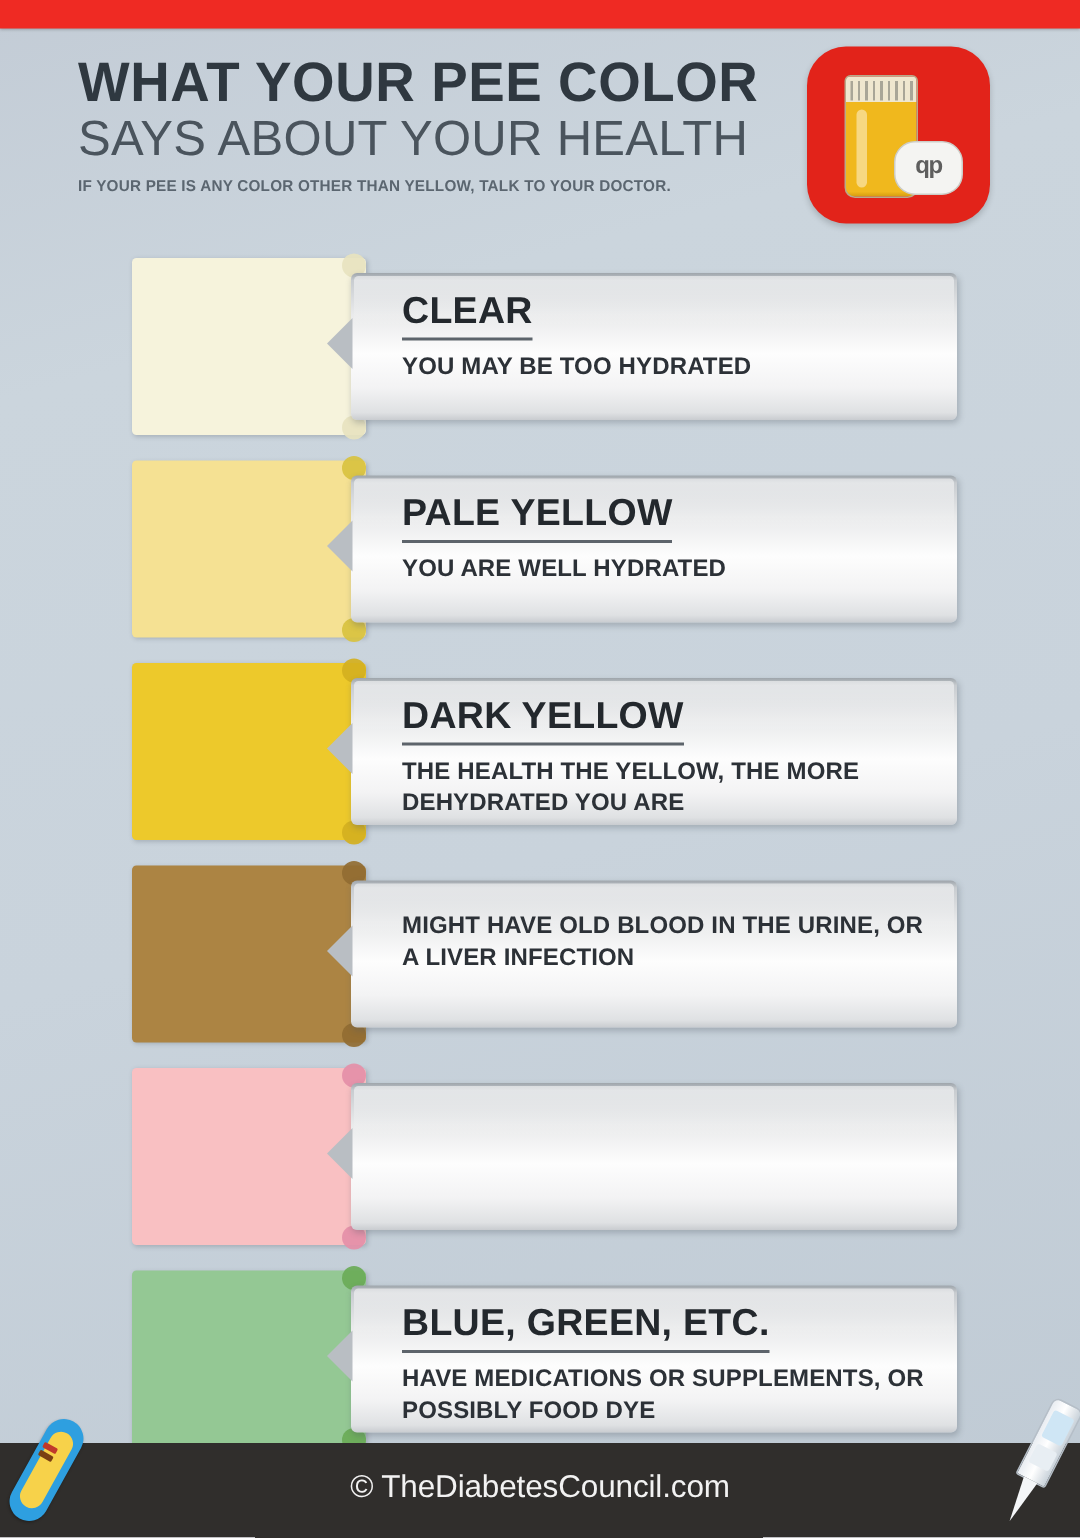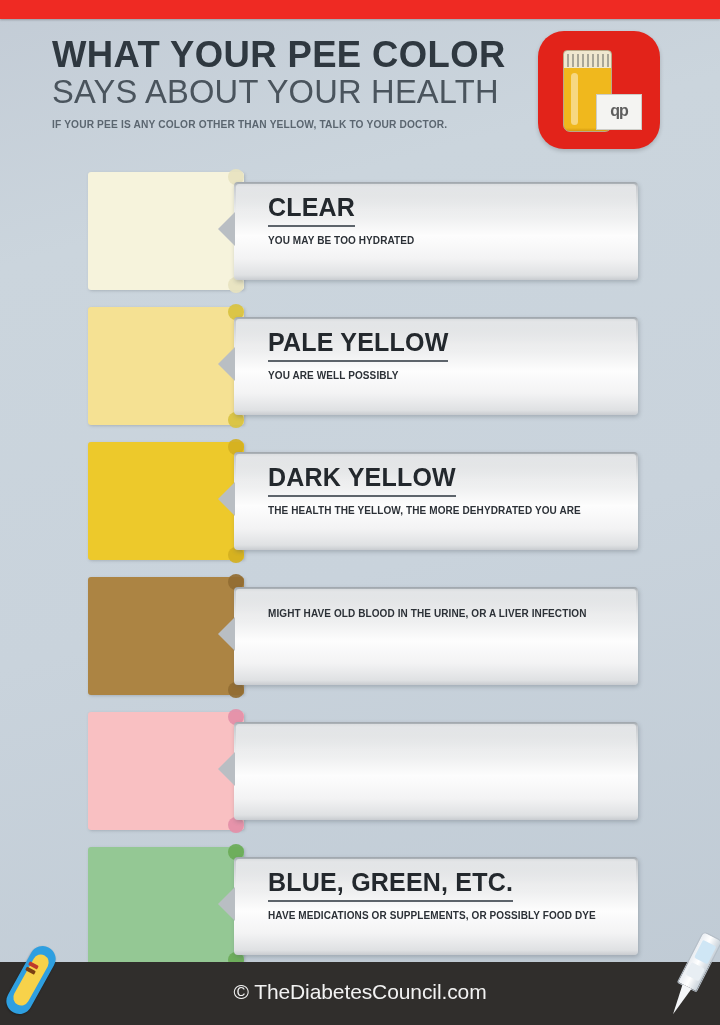--- a/index.html
+++ b/index.html
@@ -109,21 +109,21 @@
     border-radius: 4px;
   }
   .logo-card {
     position: absolute;
     left: 58px;
     top: 63px;
     width: 46px;
     height: 36px;
     background: #f4f4f2;
     border: 1.4px solid #cdcdc8;
-    border-radius: 0;
+    border-radius: 14px;
   }
   .logo-card-text {
     position: absolute;
     left: 0; right: 0;
     top: 7px;
     text-align: center;
     font-size: 16px;
     font-weight: bold;
     color: #5e5e5e;
     font-family: "Liberation Sans", sans-serif;
@@ -202,21 +202,21 @@
     font-weight: bold;
     color: #23282d;
     letter-spacing: .2px;
     line-height: 1;
     display: inline-block;
     padding-bottom: 5px;
     border-bottom: 2px solid #5d646b;
   }
   .label-desc {
     margin-top: 7px;
-    font-size: 10px;
+    font-size: 16px;
     font-weight: bold;
     color: #2c3137;
     letter-spacing: .1px;
     line-height: 1.33;
     max-width: 360px;
   }
 
   
   .footer {
     position: absolute;
@@ -343,21 +343,21 @@
     </div>
 
     <div class="row">
       <div class="swatch" style="background:#f5e193"></div>
       <div class="dot top" style="background:#d8c23f"></div>
       <div class="dot bot" style="background:#d8c23f"></div>
       <div class="label">
         <div class="notch"></div>
         <div class="label-inner">
           <div class="label-title">PALE YELLOW</div>
-          <div class="label-desc">YOU ARE WELL POSSIBLY</div>
+          <div class="label-desc">YOU ARE WELL HYDRATED</div>
         </div>
       </div>
     </div>
 
     <div class="row">
       <div class="swatch" style="background:#edc92b"></div>
       <div class="dot top" style="background:#d4b01f"></div>
       <div class="dot bot" style="background:#d4b01f"></div>
       <div class="label">
         <div class="notch"></div>

